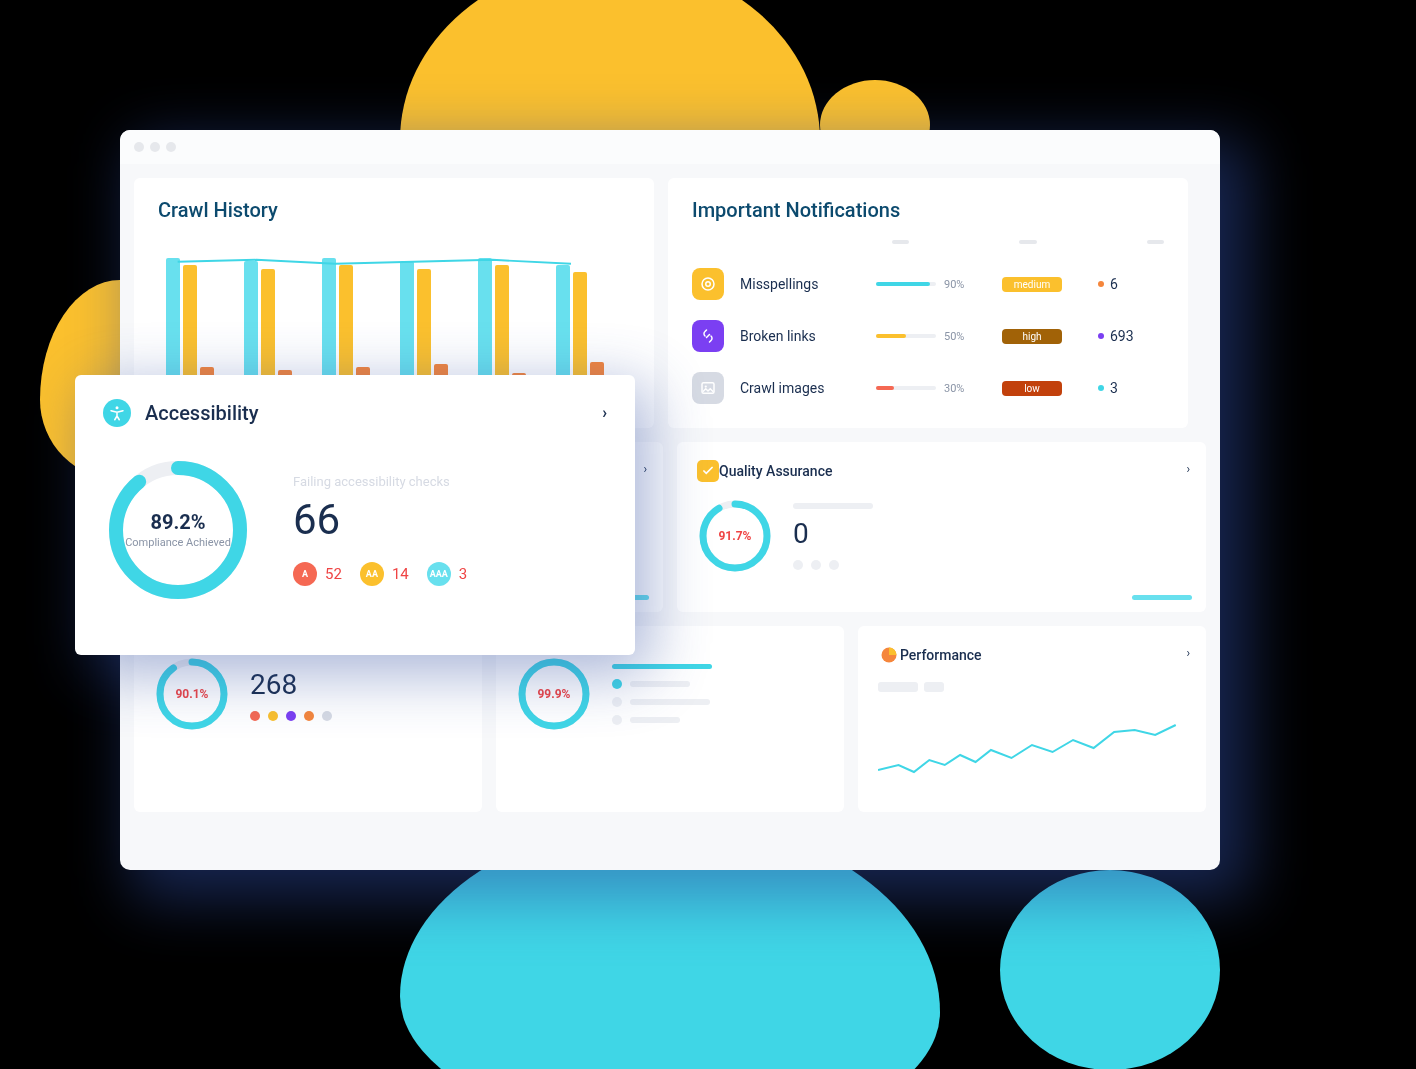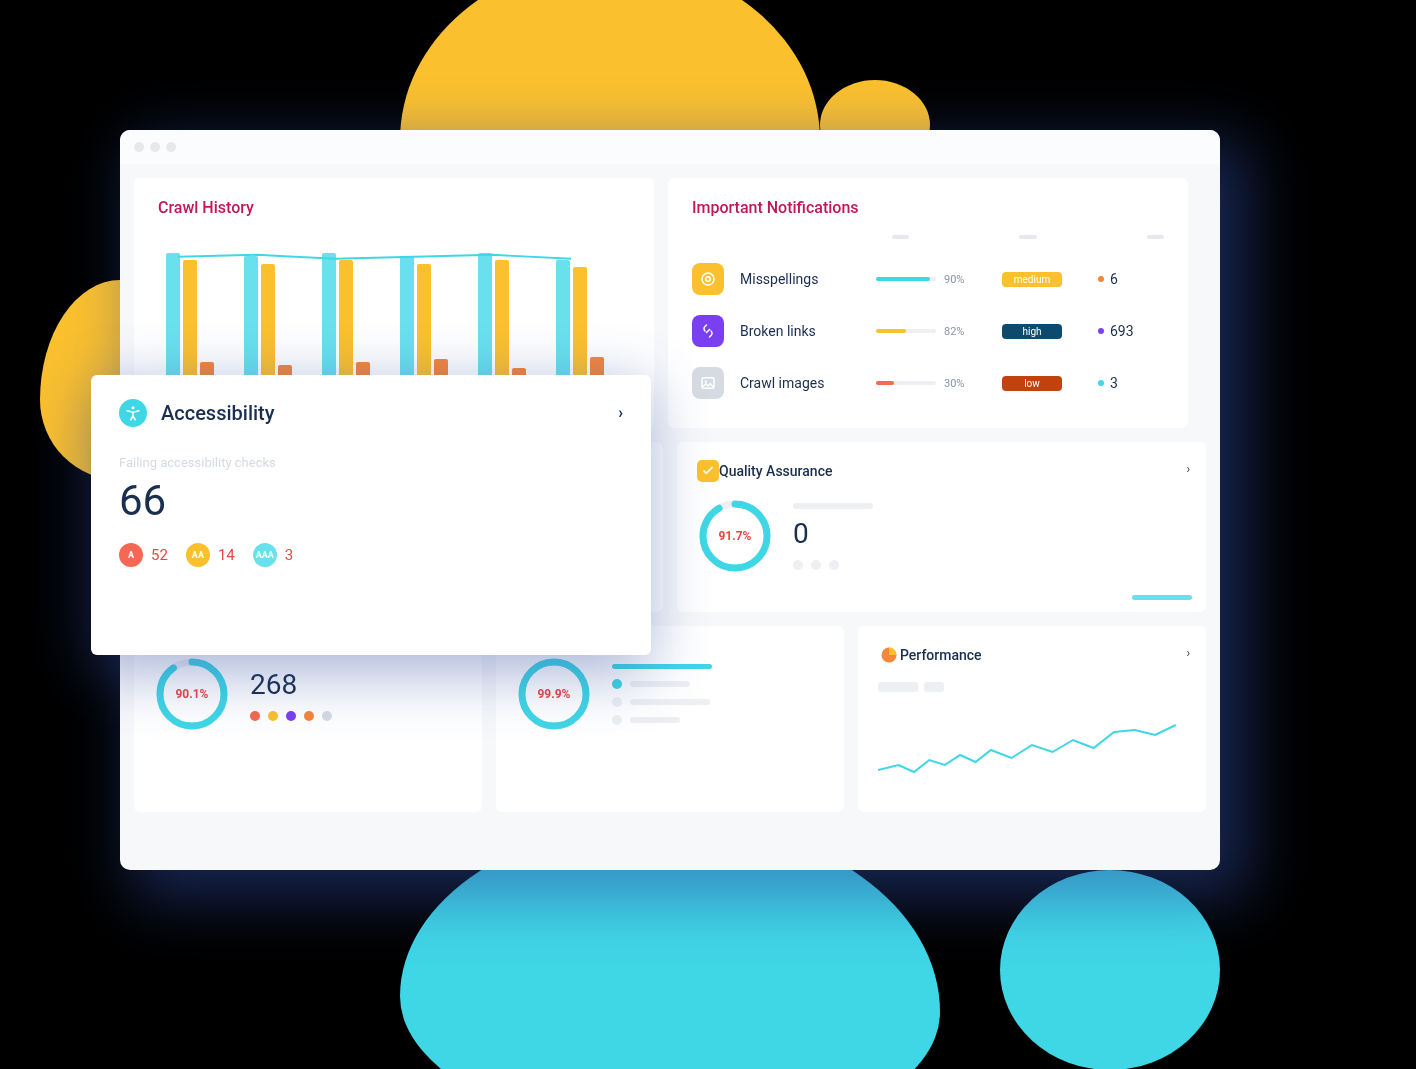--- a/index.html
+++ b/index.html
@@ -56,21 +56,21 @@
 .content { display: flex; gap: 14px; padding: 14px; flex-wrap: wrap; }
 
 .panel {
   background: #fff;
   border-radius: 6px;
   padding: 20px 24px;
 }
 
 
 .crawl { width: 520px; height: 250px; }
-.panel-title { font-size: 16px; color: #be185d; font-weight: 500; margin-bottom: 18px; }
+.panel-title { font-size: 20px; color: #0c4a6e; font-weight: 500; margin-bottom: 18px; }
 .crawl-chart { position: relative; height: 170px; display: flex; align-items: flex-end; gap: 30px; padding: 0 8px; }
 .crawl-line { position: absolute; left: 0; right: 0; top: 10px; pointer-events: none; }
 .bar-group { display: flex; align-items: flex-end; gap: 3px; height: 140px; }
 .bar-group .bar { width: 14px; border-radius: 2px 2px 0 0; }
 .bar.cyan { background: #68E0EE; }
 .bar.yellow { background: #FBC02D; }
 .bar.orange { background: #F5863C; }
 .x-tick { width: 22px; height: 4px; background: #E6E8EC; border-radius: 2px; margin: 8px auto 0; }
 
 
@@ -112,21 +112,20 @@
 
 
 .acc-shadow { position:absolute; left: 85px; top: 385px; width: 565px; height: 290px; background: #2D4A9E; filter: blur(30px); opacity: 0.4; border-radius: 12px; }
 .acc-card {
   position: absolute;
   left: 75px; top: 375px;
   width: 560px; height: 280px;
   background: #fff;
   border-radius: 6px;
   padding: 24px 28px;
-  margin-left: 16px;
 }
 .acc-head { display:flex; align-items:center; gap: 14px; position: relative; }
 .acc-icon { width: 28px; height: 28px; border-radius: 50%; background: #3FD6E6; display:flex; align-items:center; justify-content:center; }
 .acc-title { font-size: 20px; color:#1A2E4F; font-weight: 500; }
 .acc-chev { position: absolute; right: 0; top: 4px; font-size: 16px; color: #1A2E4F; font-weight: 700; }
 .acc-body { display:flex; gap: 40px; margin-top: 28px; align-items: center; }
 .ring-lg { width: 150px; height: 150px; position:relative; }
 .ring-lg svg { width:150px; height:150px; transform: rotate(-90deg); }
 .ring-lg .rlabel { position:absolute; inset:0; display:flex; flex-direction:column; align-items:center; justify-content:center; }
 .ring-lg .rval { font-size: 20px; font-weight:700; color:#1A2E4F; }
@@ -250,23 +249,23 @@
           <div class="nicon" style="background:#7B3FF2">
             <svg viewBox="0 0 24 24">
                 <path d="M10 14 L14 10 M8 12a4 4 0 0 1 0-6l2-2 M16 12a4 4 0 0 1 0 6l-2 2" fill="none" stroke="#fff" stroke-width="2" stroke-linecap="round"></path>
               </svg>
           </div>
           <div class="nname">Broken links</div>
           <div class="nprog">
             <div class="track">
                 <div class="fill" style="width:50%;background:#FBC02D"></div>
               </div>
-            <div class="pct">82%</div>
-          </div>
-          <div class="nbadge" style="background:#0c4a6e">high</div>
+            <div class="pct">50%</div>
+          </div>
+          <div class="nbadge" style="background:#a16207">high</div>
           <div class="ncount">
               <div class="ndot" style="background:#7B3FF2"></div>
               <span>693</span>
             </div>
         </div>
 
         <div class="nrow">
           <div class="nicon" style="background:#D6DAE3">
             <svg viewBox="0 0 24 24">
                 <rect x="4" y="5" width="16" height="14" rx="2" fill="none" stroke="#fff" stroke-width="2"></rect>
@@ -421,20 +420,30 @@
       <div class="acc-icon">
         <svg viewBox="0 0 24 24" width="18" height="18">
             <circle cx="12" cy="5" r="2" fill="#fff"></circle>
             <path d="M4 9l8 2 8-2 M12 11v5 M12 16l-3 5 M12 16l3 5" stroke="#fff" stroke-width="2" fill="none" stroke-linecap="round"></path>
           </svg>
       </div>
       <div class="acc-title">Accessibility</div>
       <div class="acc-chev">›</div>
     </div>
     <div class="acc-body">
+      <div class="ring-lg">
+        <svg viewBox="0 0 150 150">
+          <circle cx="75" cy="75" r="62" fill="none" stroke="#EDEFF3" stroke-width="14"></circle>
+          <circle cx="75" cy="75" r="62" fill="none" stroke="#3FD6E6" stroke-width="14" stroke-dasharray="389" stroke-dashoffset="42" stroke-linecap="round"></circle>
+        </svg>
+        <div class="rlabel">
+          <div class="rval">89.2%</div>
+          <div class="rsub">Compliance Achieved</div>
+        </div>
+      </div>
       <div class="acc-right">
         <div class="acc-fail-lbl">Failing accessibility checks</div>
         <div class="acc-fail-n">66</div>
         <div class="acc-pills">
           <div class="pill">
             <div class="pdot" style="background:#F56853">A</div>
             <div class="pval">52</div>
           </div>
           <div class="pill">
             <div class="pdot" style="background:#FBC02D">AA</div>

